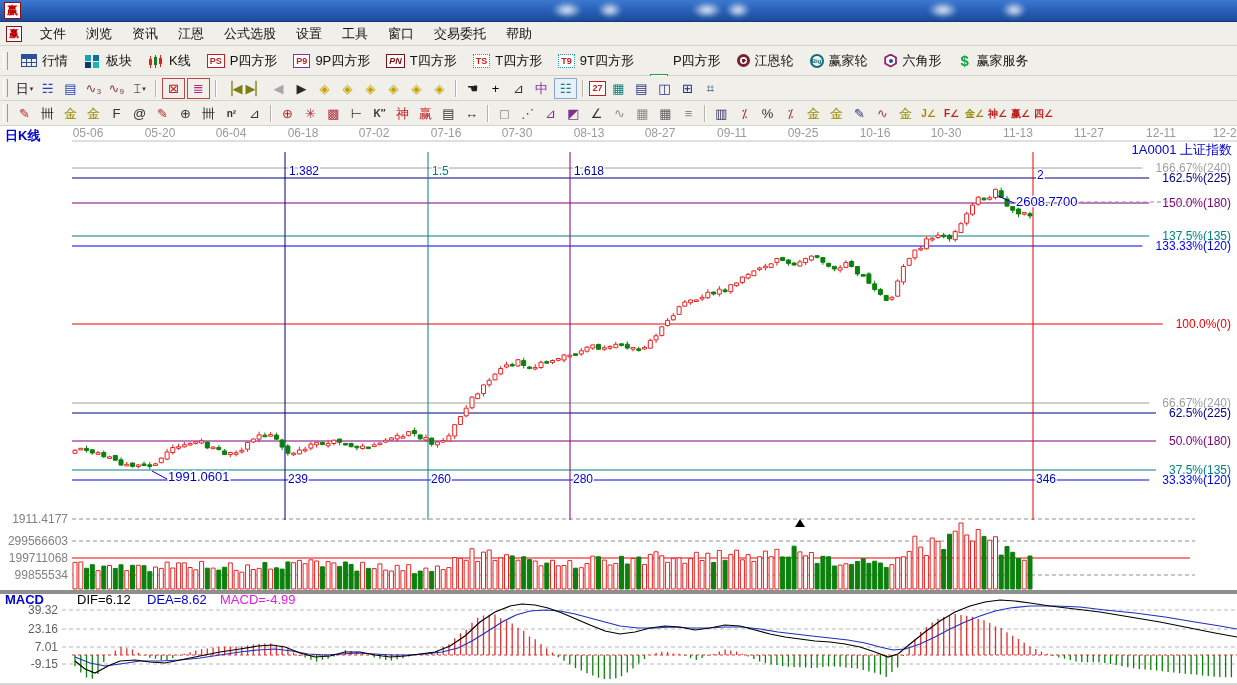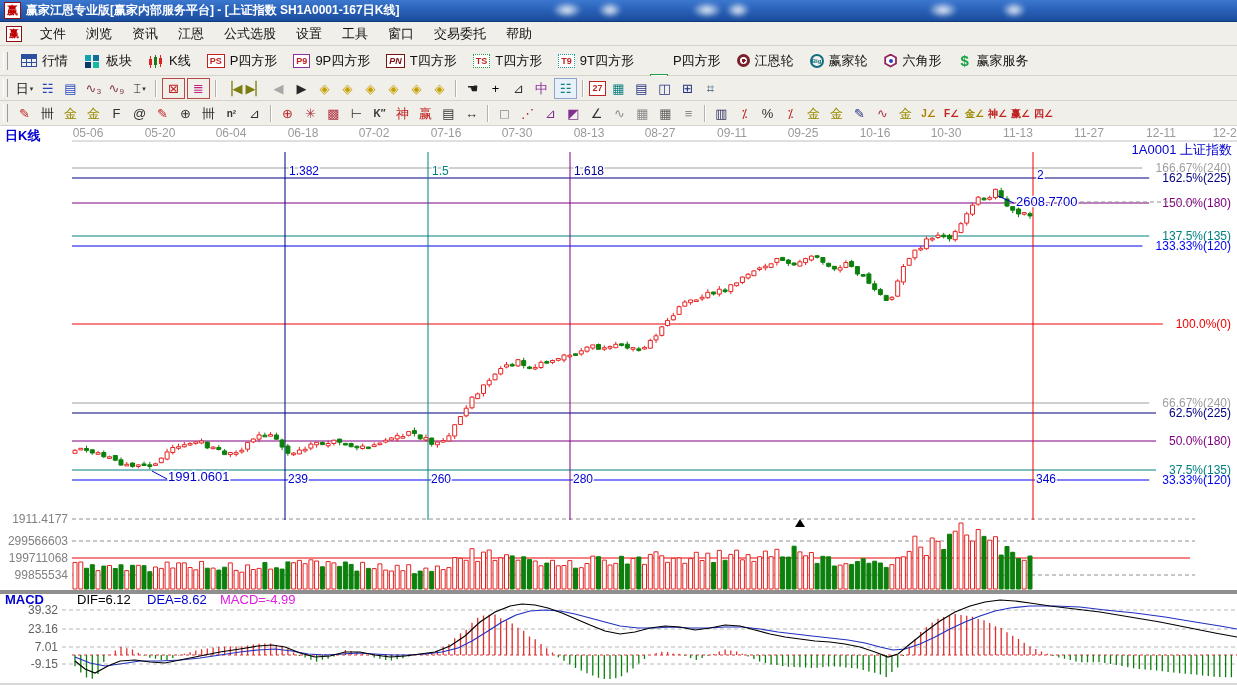--- a/index.html
+++ b/index.html
@@ -53,21 +53,20 @@
   
   #chartwrap{position:absolute;left:0;top:126px;width:1237px;height:559px;background:#fff;}
   svg text{font-family:"Liberation Sans","DejaVu Sans",sans-serif;}
 </style>
 </head>
 <body>
 
 <div id="app">
   <div class="titlebar">
     <span class="applogo">赢</span>
-    <span>赢家江恩专业版[赢家内部服务平台] - [上证指数  SH1A0001-167日K线]</span>
     <span id="blobs">
         <span class="blob" style="left: 552px; width: 30px;"></span>
         <span class="blob" style="left: 598px; width: 24px;"></span>
         <span class="blob" style="left: 692px; width: 30px;"></span>
         <span class="blob" style="left: 726px; width: 24px;"></span>
         <span class="blob" style="left: 928px; width: 30px;"></span>
         <span class="blob" style="left: 1002px; width: 24px;"></span>
       </span>
   </div>
   <div class="menubar">

